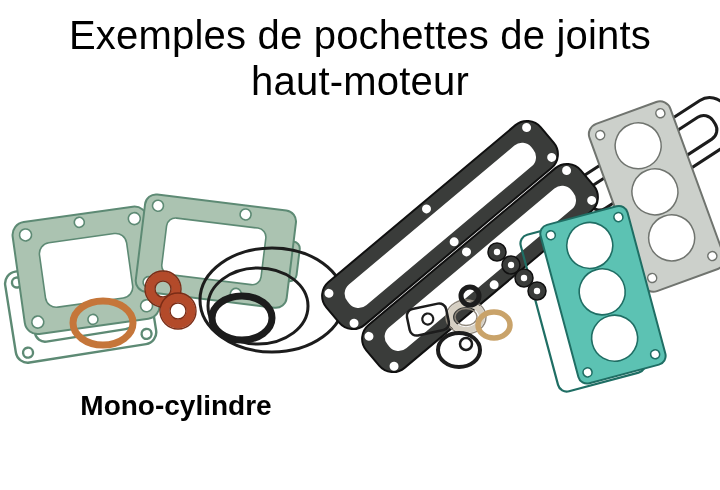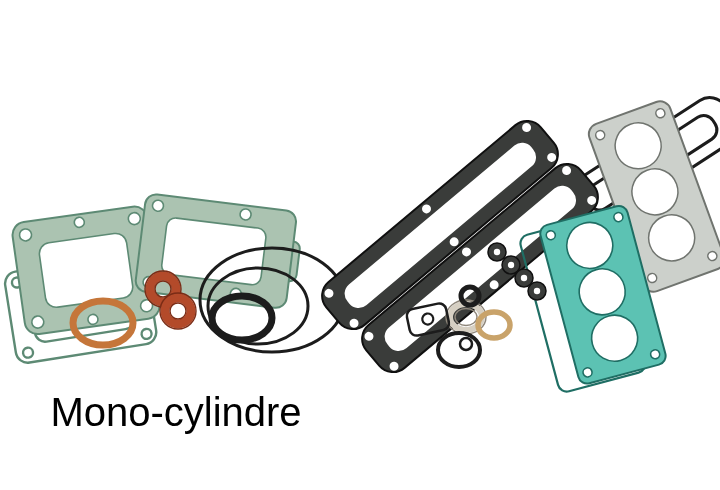--- a/index.html
+++ b/index.html
@@ -6,21 +6,21 @@
   .stage{
     position:relative;width:720px;height:490px;background:var(--background,#fff);
     overflow:hidden;font-family:"Liberation Sans",sans-serif;color:var(--text,#000);
   }
   .title{
     position:absolute;top:12px;left:0;right:0;text-align:center;
     font-size:40px;line-height:46px;font-weight:400;letter-spacing:0.2px;
   }
   .title .line{display:block;}
   .caption{
-    position:absolute;font-size:40px;font-weight:400;white-space:nowrap;
+    position:absolute;font-size:28px;font-weight:700;white-space:nowrap;
     transform:translateX(-50%);
   }
   .caption-left{left:176px;top:390px;}
   .caption-right{left:532px;top:398px;}
   svg.art{position:absolute;left:0;top:0;}
 
   
   .g-fill{fill:var(--gasket_green);stroke:var(--gasket_green_dark);stroke-width:2;}
   .g-hole{fill:#fff;stroke:var(--gasket_green_dark);stroke-width:1.6;}
   .g-line{fill:none;stroke:var(--gasket_green_dark);stroke-width:2.4;}
@@ -182,16 +182,18 @@
       </g>
 
       <g transform="rotate(-12 428 320)">
         <rect x="408" y="306" width="40" height="27" rx="7" class="ink-thin" style="stroke-width:2.5;"></rect>
         <circle cx="428" cy="319" r="5.5" class="ink-thin" style="stroke-width:2.2;"></circle>
       </g>
     </g>
   </svg>
 
   <div class="title">
+    <span class="line">Exemples de pochettes de joints</span>
+    <span class="line">haut-moteur</span>
   </div>
 
   <div class="caption caption-left">Mono-cylindre</div>
 </div>
 
 </body></html>

